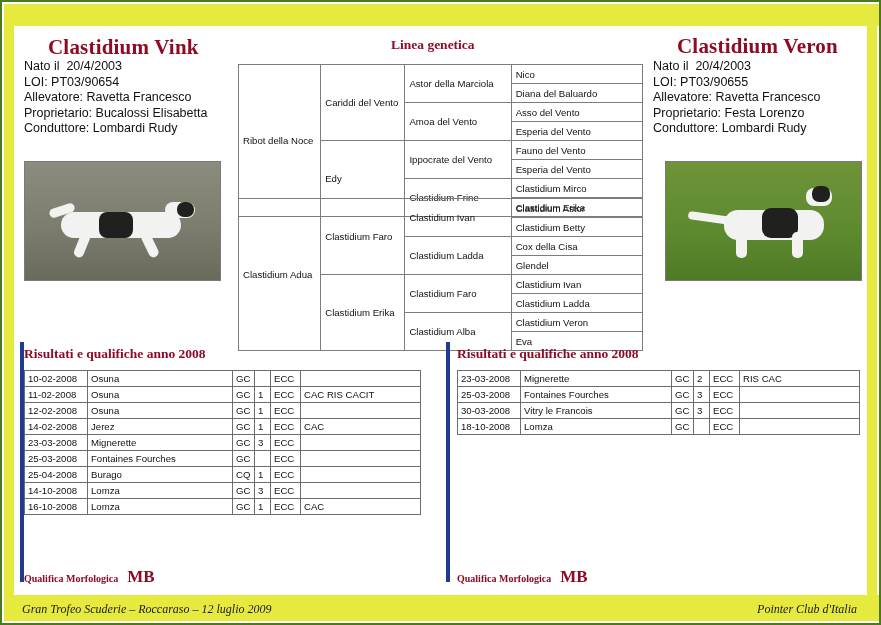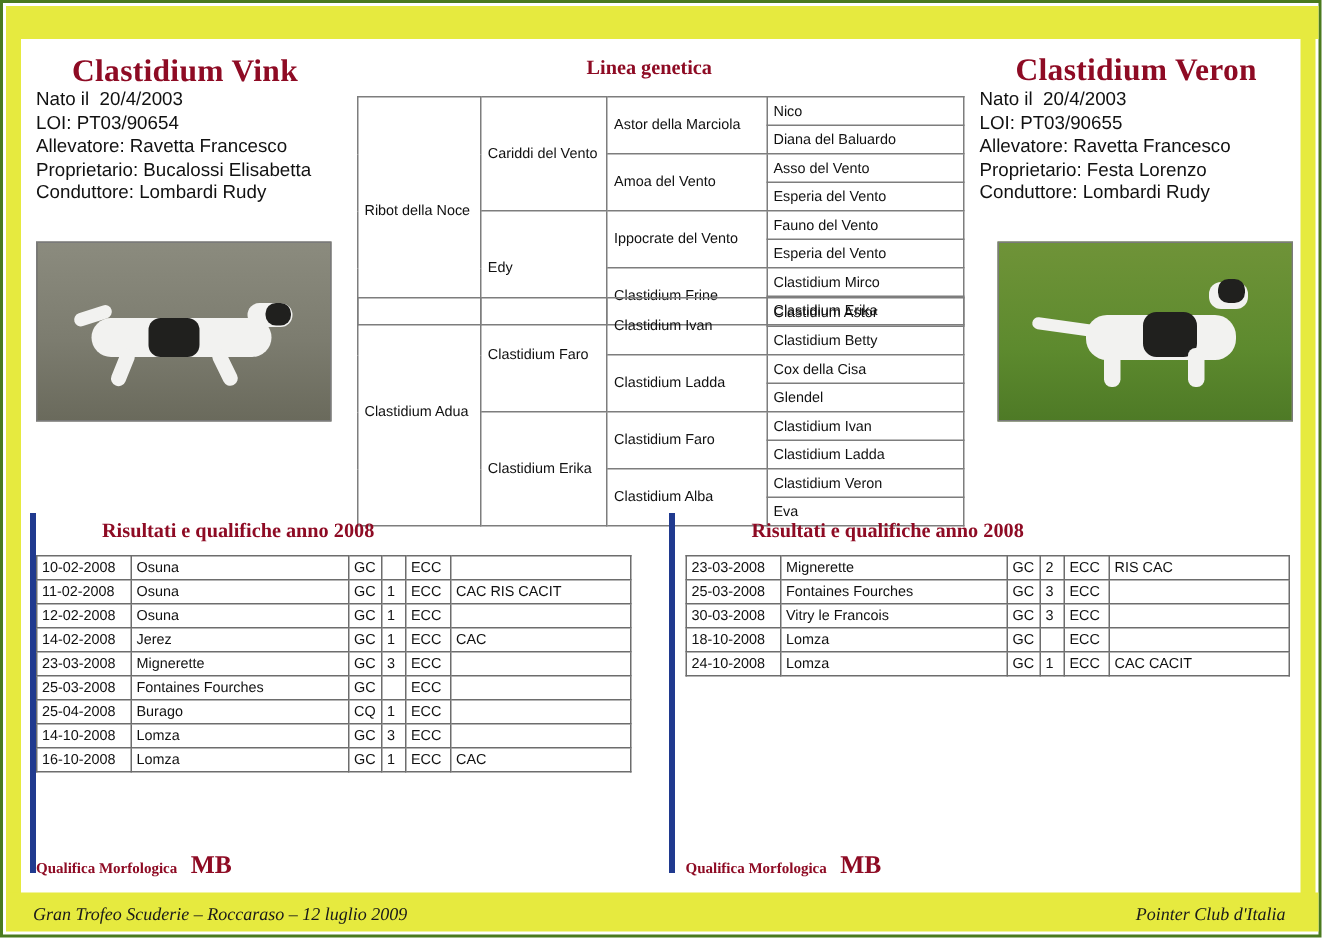--- a/index.html
+++ b/index.html
@@ -94,21 +94,21 @@
     overflow:hidden;
     white-space:nowrap;
   }
   #ped-top{left:236px;top:62px;width:405px;}
   #ped-bottom{left:236px;top:196px;width:405px;}
 
   
   .res-head{
     position:absolute;
     font-family:"Liberation Serif", serif;
-    font-weight:bold;font-size:13.5px;color:#8e0b24;padding-left:44px;
+    font-weight:bold;font-size:13.5px;color:#8e0b24;
   }
   #res-head-left{left:22px;top:344px;}
   #res-head-right{left:455px;top:344px;}
 
   .res-rule{
     position:absolute;background:#203a8f;
   }
   #rule-left{left:18px;top:340px;width:4px;height:240px;}
   #rule-right{left:444px;top:340px;width:4px;height:240px;}
 
@@ -410,28 +410,20 @@
           <td></td>
         </tr>
         <tr>
           <td>18-10-2008</td>
           <td>Lomza</td>
           <td>GC</td>
           <td></td>
           <td>ECC</td>
           <td></td>
         </tr>
-        <tr>
-          <td>24-10-2008</td>
-          <td>Lomza</td>
-          <td>GC</td>
-          <td>1</td>
-          <td>ECC</td>
-          <td>CAC CACIT</td>
-        </tr>
       </tbody>
   </table>
 
   <div class="morf" id="morf-left">
     <span class="lbl">Qualifica Morfologica</span><span class="val">MB</span>
   </div>
   <div class="morf" id="morf-right">
     <span class="lbl">Qualifica Morfologica</span><span class="val">MB</span>
   </div>
 

